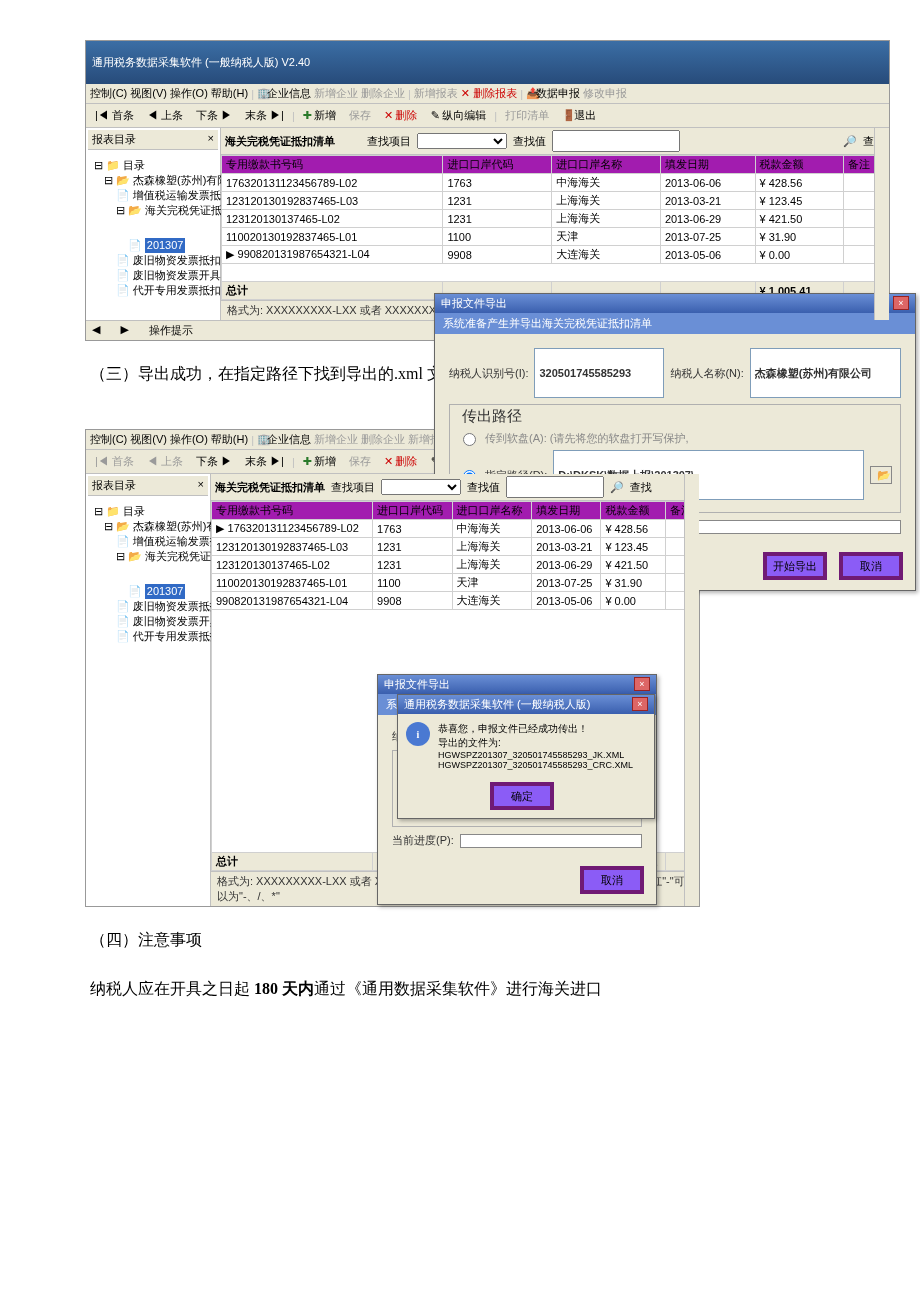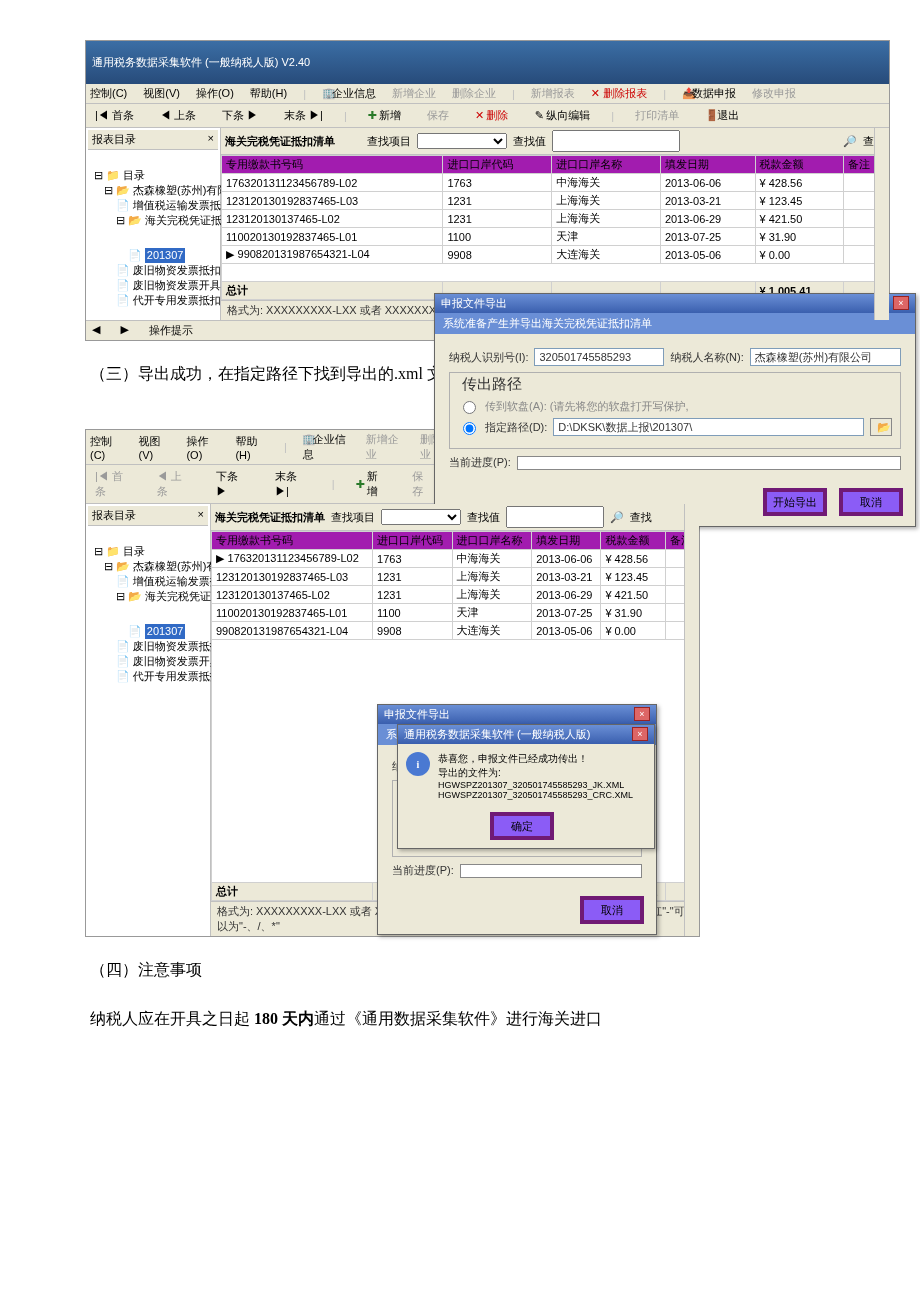--- a/index.html
+++ b/index.html
@@ -1,24 +1,24 @@
 <!DOCTYPE html>
 <html><head>
 <meta charset="utf-8">
 <style>
   body { margin:0; background:#fff; font-family:"Microsoft YaHei","SimSun",Arial,sans-serif; font-size:11px; color:#000; }
   .page { width:920px; margin:0 auto; background:#fff; }
   .screenshot { margin:40px 30px 16px 85px; border:1px solid #999; background:#ece9d8; }
   .titlebar { background:linear-gradient(#3b6ea5,#274b7a); color:#fff; padding:14px 6px; display:flex; align-items:center; font-size:11px; }
-  .menubar, .toolbar { background:#ece9d8; border-bottom:1px solid #c0c0c0; padding:2px 4px; display:flex; gap:16px; align-items:center; font-size:11px; }
+  .menubar, .toolbar { background:#ece9d8; border-bottom:1px solid #c0c0c0; padding:2px 4px; display:flex; gap:3px; align-items:center; font-size:11px; }
   .toolbar .tbtn { display:inline-flex; align-items:center; gap:2px; padding:1px 4px; border:1px solid transparent; }
   .workarea { display:flex; background:#fff; }
   .sidebar { width:130px; background:#fff; border-right:1px solid #c0c0c0; padding:2px; font-size:11px; }
   .side-title { background:#ece9d8; border-bottom:1px solid #c0c0c0; padding:2px 4px; display:flex; justify-content:space-between; }
-  .tree { padding:18px 2px 2px 6px; line-height:15px; }
+  .tree { padding:8px 2px 2px 6px; line-height:15px; }
   .tree .node { white-space:nowrap; }
   .tree .ind1 { padding-left:10px; } .tree .ind2 { padding-left:22px; } .tree .ind3 { padding-left:34px;margin-top:20px; }
   .tree .sel { background:#316ac5; color:#fff; display:inline-block; padding:0 2px; }
   .ico { display:inline-block; width:10px; text-align:center; }
   .main { flex:1; position:relative; background:#fff; }
   .gridbar { background:#ece9d8; border-bottom:1px solid #c0c0c0; padding:2px 4px; display:flex; align-items:center; gap:6px; font-size:11px; }
   .gridbar select, .gridbar input { font-size:11px; height:16px; }
   table.grid { border-collapse:collapse; width:100%; font-size:11px; }
   table.grid th, table.grid td { border:1px solid #d0d0d0; padding:1px 4px; text-align:left; height:15px; }
   table.grid th { background:#a21caf; font-weight:normal; }
@@ -28,21 +28,21 @@
   .hint { background:#ece9d8; padding:2px 6px; font-size:11px; color:#333; border-top:1px solid #c0c0c0; }
   .status { background:#ece9d8; padding:2px 6px; font-size:11px; border-top:1px solid #c0c0c0; display:flex; gap:20px; }
   
   .dialog { position:absolute; left:213px; top:165px; width:480px; border:1px solid #666; background:#ece9d8; box-shadow:2px 2px 4px rgba(0,0,0,0.3); }
   .dlg-title { background:linear-gradient(#6a8fd6,#3a5fae); color:#fff; padding:2px 6px; font-size:11px; display:flex; justify-content:space-between; }
   .dlg-sub { background:#6a8fd6; color:#fff; padding:3px 8px; font-size:11px; }
   .dlg-body { padding:10px 14px 8px 14px; font-size:11px; color:#333; }
   .dlg-row { margin:4px 0; display:flex; align-items:center; gap:6px; }
   .fieldset { border:1px solid #b0b0b0; padding:6px 8px 8px 8px; margin:6px 0; }
   .fieldset .legend { margin-top:-14px; background:#ece9d8; display:inline-block; padding:0 4px; font-size:15px; }
-  .pathbox { flex:1; background:#fff; border:1px solid #7f9db9; height:16px; padding:0 4px; display:flex; align-items:center; }
+  .pathbox { flex:1; background:#fff; border:1px solid #7f9db9; height:16px; padding:16px 4px; display:flex; align-items:center;font-weight:bold; }
   .btnrow { display:flex; justify-content:flex-end; gap:12px; padding:6px 12px 10px 0; }
   .winbtn { min-width:64px; height:28px; border:4px solid #701a75; background:#8b5cf6; font-size:11px; }
   .folderbtn { width:22px; height:18px; border:1px solid #888; background:#ece9d8; font-size:11px; }
   .progress-outline { border:1px solid #888; height:12px; flex:1; background:#fff; }
   
   .dialog2 { position:absolute; left:166px; top:200px; width:278px; border:1px solid #666; background:#ece9d8; box-shadow:2px 2px 4px rgba(0,0,0,0.3); }
   .msgbox { position:absolute; left:186px; top:220px; width:256px; border:1px solid #666; background:#ece9d8; box-shadow:2px 2px 4px rgba(0,0,0,0.3); }
   .msg-title { background:linear-gradient(#6a8fd6,#3a5fae); color:#fff; padding:2px 6px; font-size:11px; display:flex; justify-content:space-between; }
   .msg-body { padding:8px; font-size:10px; display:flex; gap:8px; }
   .info-ico { width:24px; height:24px; border-radius:50%; background:#4a79d2; color:#fff; display:flex; align-items:center; justify-content:center; font-weight:bold; font-family:Georgia,serif; }

